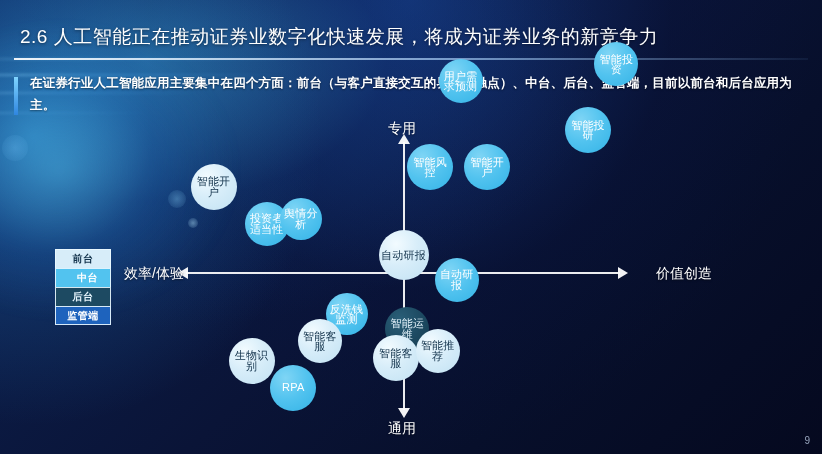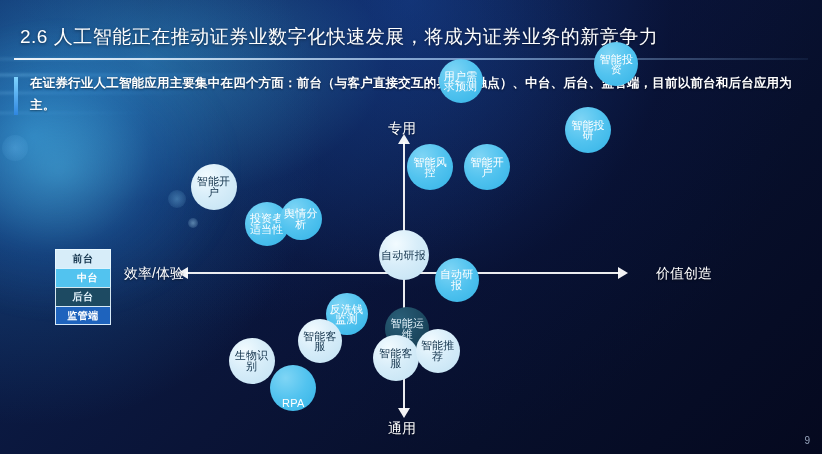--- a/index.html
+++ b/index.html
@@ -204,21 +204,21 @@
         </div>
         <div class="bubble b-mid" style="width: 42px; height: 42px; left: 325.5px; top: 293.15px;">
           <span>反洗钱<br>监测</span>
         </div>
         <div class="bubble b-front" style="width: 44px; height: 44px; left: 297.9px; top: 319.1px;">
           <span>智能客服</span>
         </div>
         <div class="bubble b-front" style="width: 46px; height: 46px; left: 228.5px; top: 337.7px; text-align: center;">
           <span>生物识别</span>
         </div>
-        <div class="bubble b-mid" style="width: 46px; height: 46px; left: 270.3px; top: 364.65px; align-items: flex-end;">
+        <div class="bubble b-mid" style="width: 46px; height: 46px; left: 270.3px; top: 364.65px;">
           <span>RPA</span>
         </div>
         <div class="bubble b-back" style="width: 44px; height: 44px; left: 385.3px; top: 306.85px;">
           <span>智能运维</span>
         </div>
         <div class="bubble b-front" style="width: 46px; height: 46px; left: 372.9px; top: 335.25px;">
           <span>智能客服</span>
         </div>
         <div class="bubble b-front" style="width: 44px; height: 44px; left: 415.7px; top: 328.9px;">
           <span>智能推荐</span>

